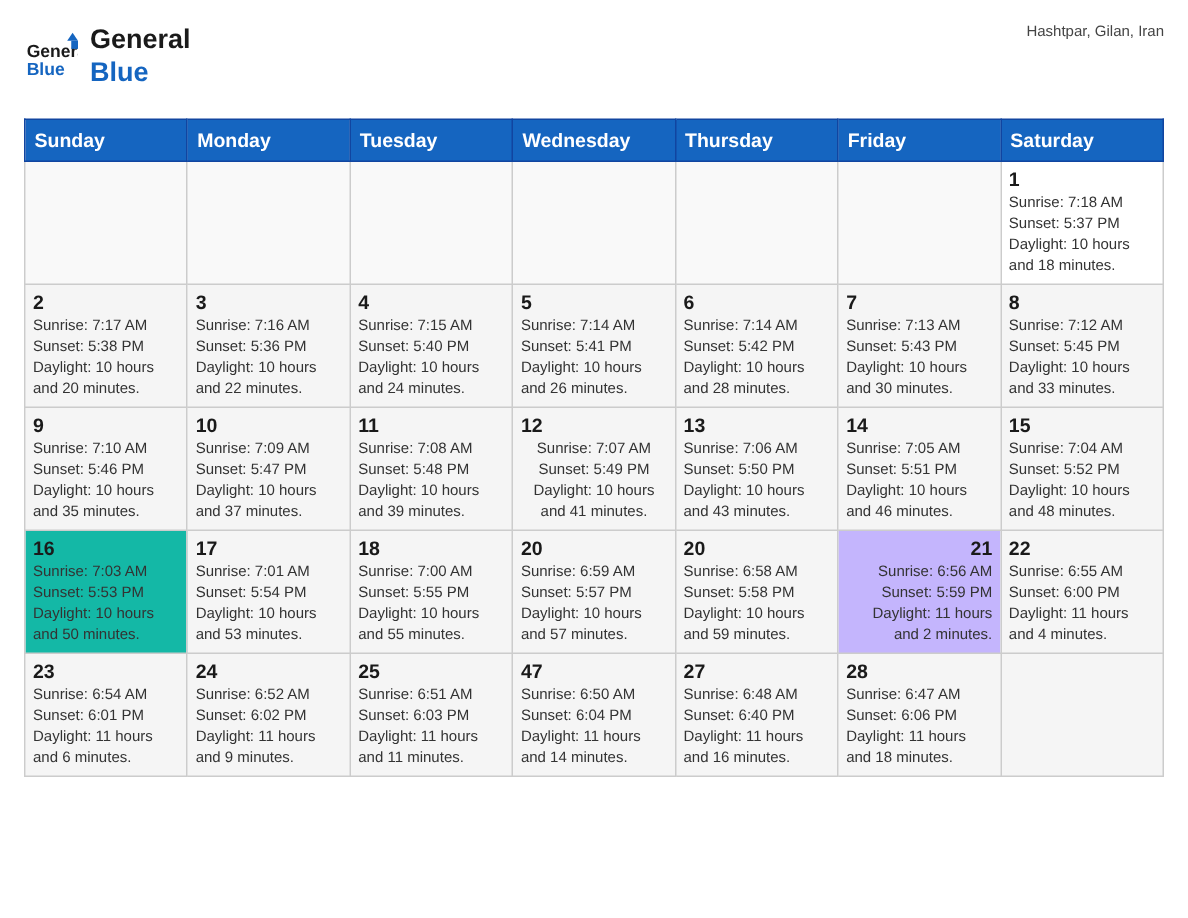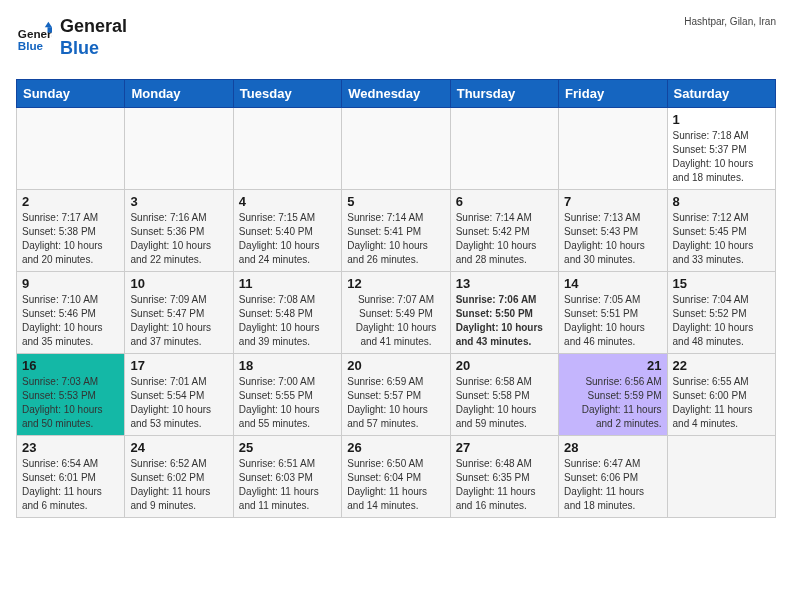--- a/index.html
+++ b/index.html
@@ -211,21 +211,21 @@
         </td>
         <td class="row-shade">
           <span class="day-number">12</span>
           <div class="day-info" style="white-space: pre-line; text-align: center;">Sunrise: 7:07 AM
 Sunset: 5:49 PM
 Daylight: 10 hours
 and 41 minutes.</div>
         </td>
         <td class="row-shade">
           <span class="day-number">13</span>
-          <div class="day-info" style="white-space: pre-line; font-weight: bold;">Sunrise: 7:06 AM
+          <div class="day-info" style="white-space: pre-line;">Sunrise: 7:06 AM
 Sunset: 5:50 PM
 Daylight: 10 hours
 and 43 minutes.</div>
         </td>
         <td class="row-shade">
           <span class="day-number">14</span>
           <div class="day-info" style="white-space: pre-line;">Sunrise: 7:05 AM
 Sunset: 5:51 PM
 Daylight: 10 hours
 and 46 minutes.</div>
@@ -305,30 +305,30 @@
 and 9 minutes.</div>
         </td>
         <td class="row-shade">
           <span class="day-number">25</span>
           <div class="day-info" style="white-space: pre-line;">Sunrise: 6:51 AM
 Sunset: 6:03 PM
 Daylight: 11 hours
 and 11 minutes.</div>
         </td>
         <td class="row-shade">
-          <span class="day-number">26</span>
+          <span class="day-number">47</span>
           <div class="day-info" style="white-space: pre-line;">Sunrise: 6:50 AM
 Sunset: 6:04 PM
 Daylight: 11 hours
 and 14 minutes.</div>
         </td>
         <td class="row-shade">
           <span class="day-number">27</span>
           <div class="day-info" style="white-space: pre-line;">Sunrise: 6:48 AM
-Sunset: 6:35 PM
+Sunset: 6:40 PM
 Daylight: 11 hours
 and 16 minutes.</div>
         </td>
         <td class="row-shade">
           <span class="day-number">28</span>
           <div class="day-info" style="white-space: pre-line;">Sunrise: 6:47 AM
 Sunset: 6:06 PM
 Daylight: 11 hours
 and 18 minutes.</div>
         </td>

